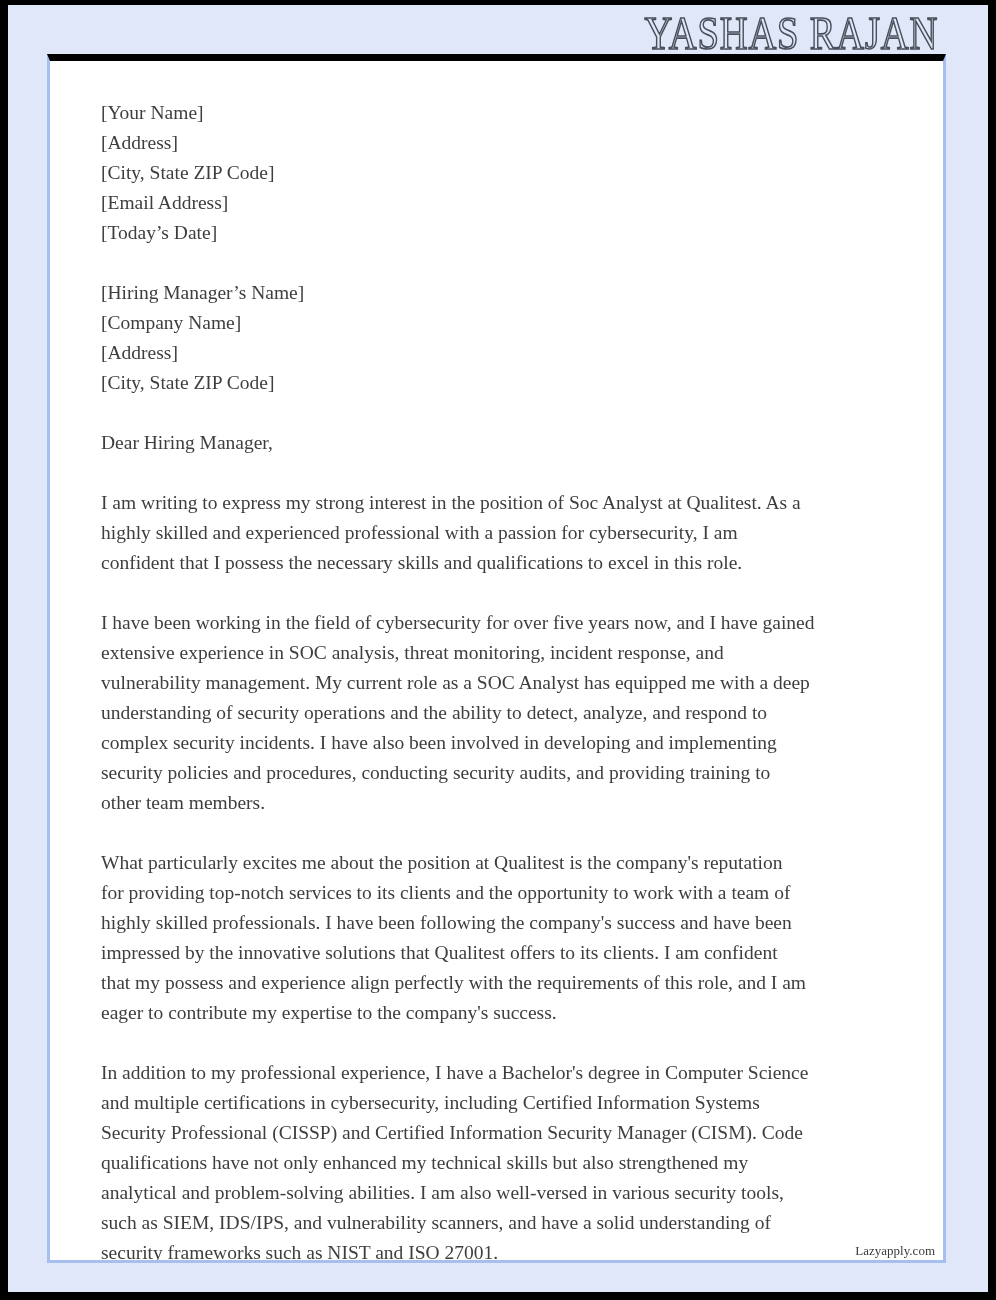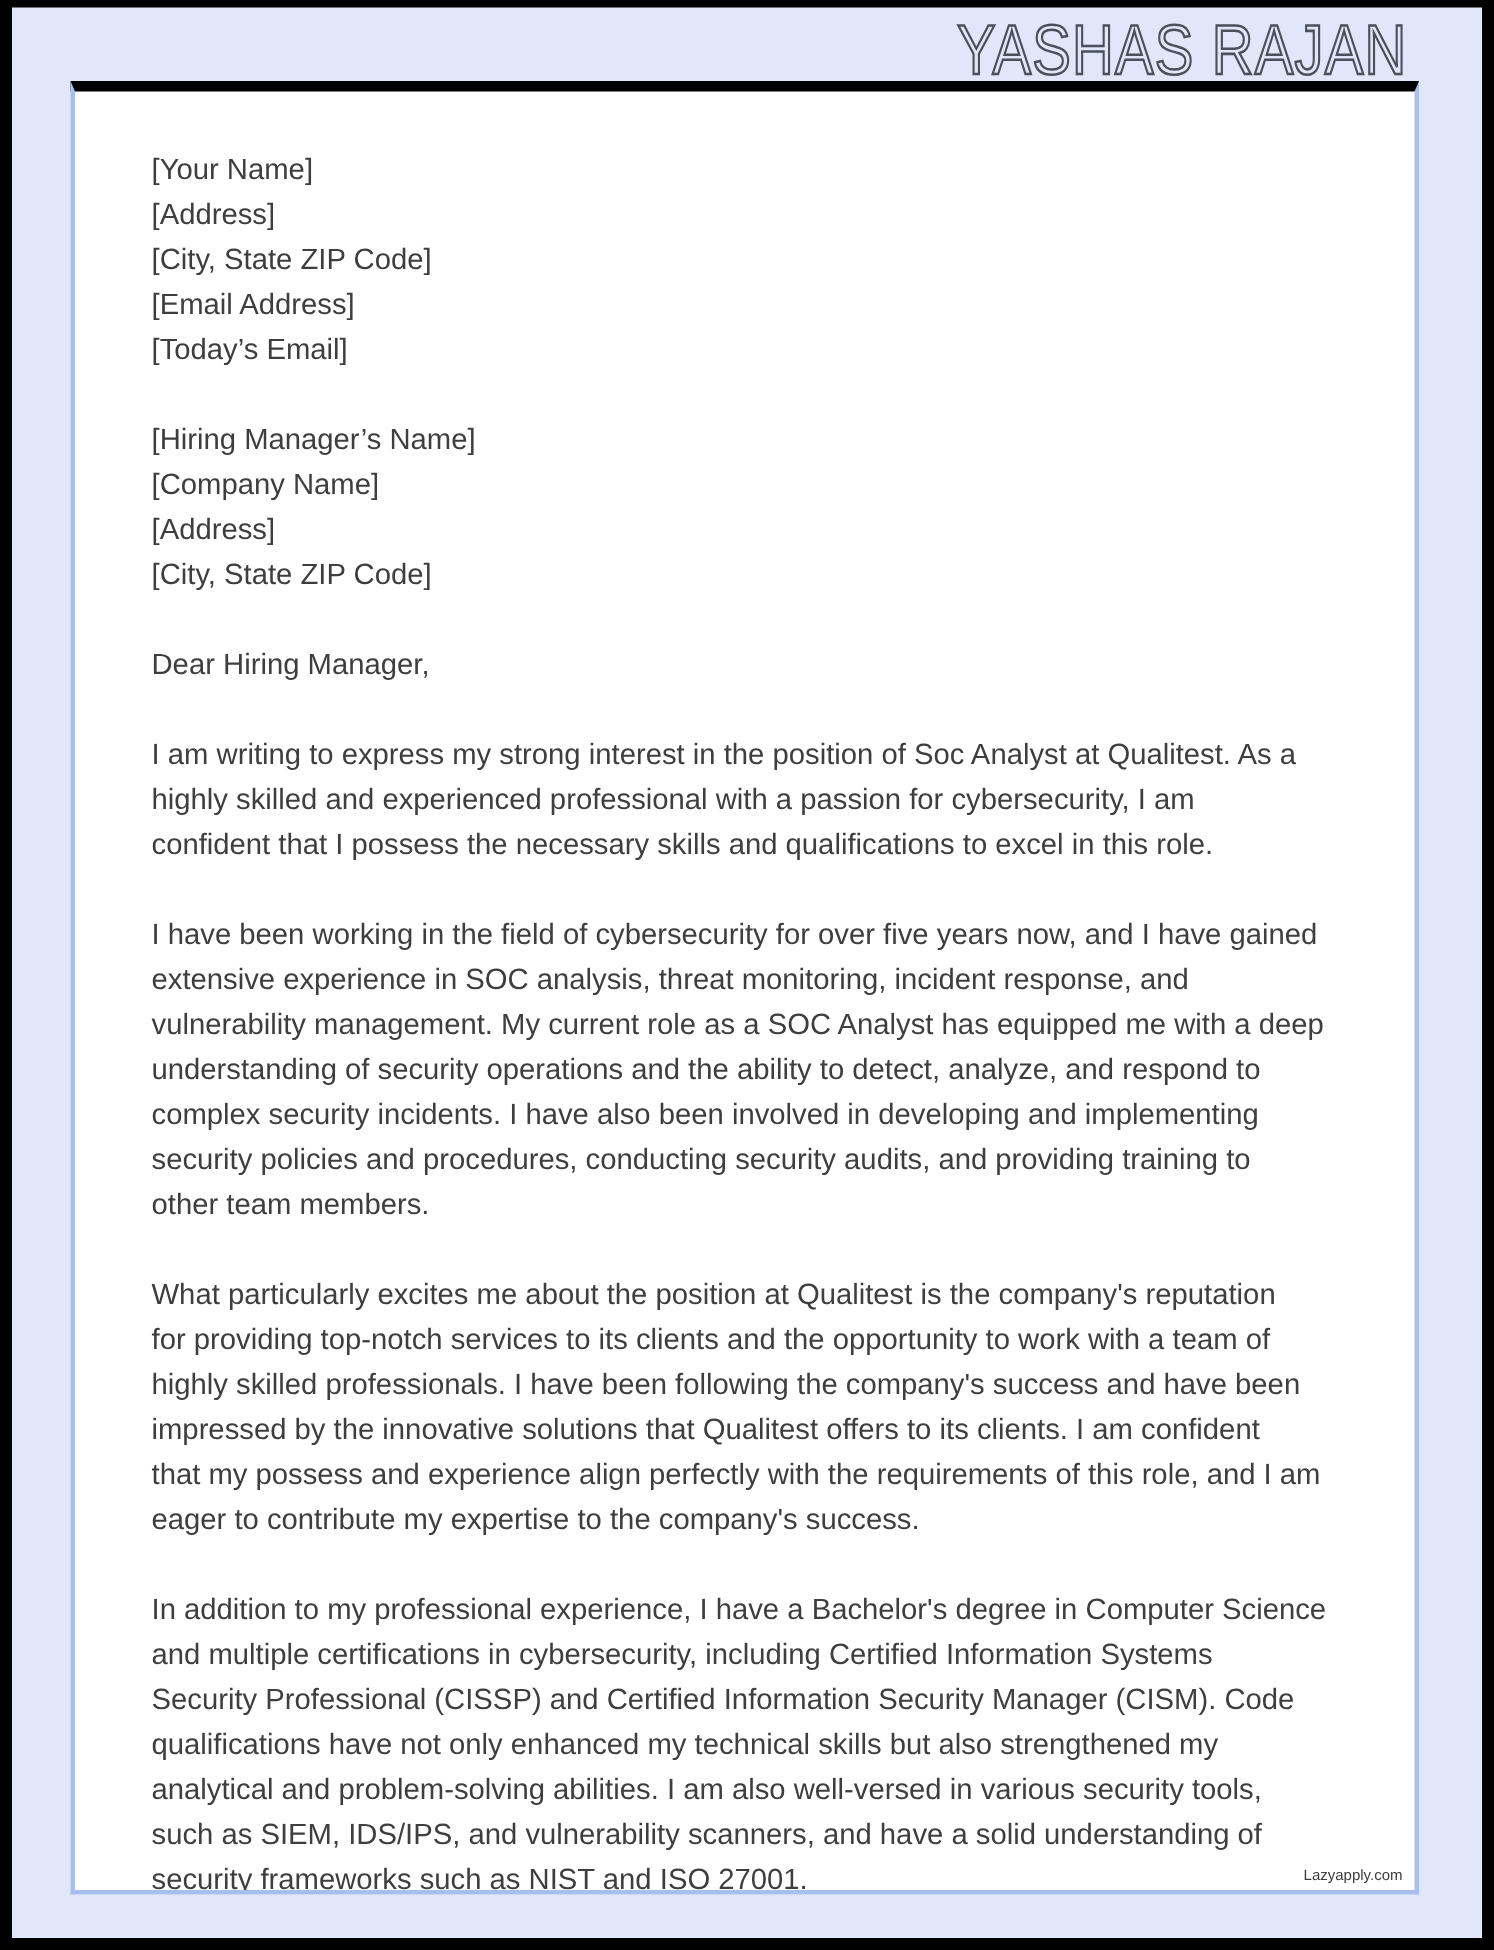--- a/index.html
+++ b/index.html
@@ -6,21 +6,21 @@
     margin: 0;
     padding: 0;
     background: #000;
   }
   .frame {
     position: relative;
     width: 996px;
     height: 1300px;
     background: #000000;
     overflow: hidden;
-    font-family: Liberation Sans, sans-serif;
+    font-family: Liberation Serif, serif;
   }
   .page-bg {
     position: absolute;
     top: 5px;
     left: 8px;
     right: 8px;
     bottom: 8px;
     background: #dfe7f9;
   }
   
@@ -73,39 +73,39 @@
   }
   .line {
     height: 30px;
     line-height: 30px;
     white-space: nowrap;
   }
   .watermark {
     position: absolute;
     right: 8px;
     bottom: 1px;
-    font-size: 10px;
+    font-size: 13px;
     line-height: 16px;
     color: #3c3c3c;
   }
 </style>
 </head>
 <body>
 
 <div class="frame">
   <div class="page-bg">
     <div class="header-name">YASHAS RAJAN</div>
     <div class="document">
       <div class="letter-body">
           <div class="para">
             <div class="line">[Your Name]</div>
             <div class="line">[Address]</div>
             <div class="line">[City, State ZIP Code]</div>
             <div class="line">[Email Address]</div>
-            <div class="line">[Today’s Email]</div>
+            <div class="line">[Today’s Date]</div>
           </div>
           <div class="para">
             <div class="line">[Hiring Manager’s Name]</div>
             <div class="line">[Company Name]</div>
             <div class="line">[Address]</div>
             <div class="line">[City, State ZIP Code]</div>
           </div>
           <div class="para">
             <div class="line">Dear Hiring Manager,</div>
           </div>

